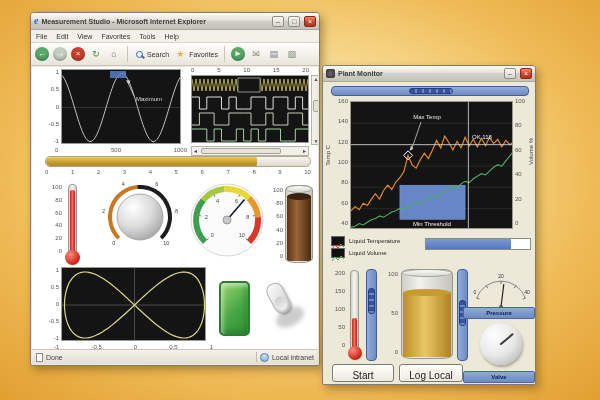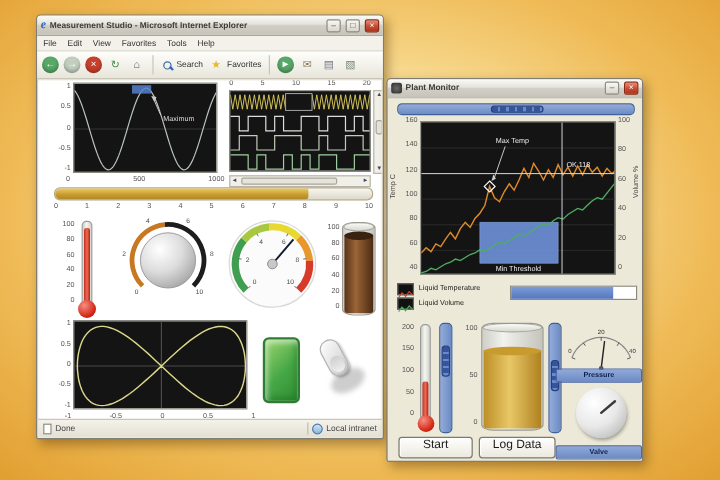--- a/index.html
+++ b/index.html
@@ -35,21 +35,21 @@
   .liquid::before{content:"";position:absolute;left:0;right:0;top:-3px;height:7px;border-radius:50%}
   #tank1-liquid{background:linear-gradient(90deg,#5a3418,#9a6436 40%,#4a2a12)}
   #tank1-liquid::before{background:#3a2210}
   #tank2-liquid{background:linear-gradient(90deg,#bd8f26,#e8c767 45%,#b08220)}
   #tank2-liquid::before{background:#c79b2e}
   .blue-slider{position:absolute;background:linear-gradient(#93abd9,#6d8cc4);border:1px solid #40609c;border-radius:4px}
   .blue-slider.v{background:linear-gradient(90deg,#93abd9,#6d8cc4)}
   .slider-thumb{position:absolute;background:repeating-linear-gradient(90deg,#35549c 0 5px,#6b88c8 5px 7px);border:1px solid #24407e;border-radius:3px}
   .slider-thumb.v{background:repeating-linear-gradient(180deg,#35549c 0 4px,#6b88c8 4px 6px)}
   .caption-bar{position:absolute;background:linear-gradient(#8fa8d8,#6d8cc4);border:1px solid #4a66a8;border-radius:2px;display:flex;align-items:center;justify-content:center;font-size:6px;font-weight:bold;color:#0f2050}
-  .pm-btn{position:absolute;background:linear-gradient(#fefefe,#ece9dd);border:1px solid #7b7a70;border-radius:3px;display:flex;align-items:flex-start;justify-content:center;font-size:10px;color:#1a1a1a;box-shadow:inset 1px 1px 0 #fff}
+  .pm-btn{position:absolute;background:linear-gradient(#fefefe,#ece9dd);border:1px solid #7b7a70;border-radius:3px;display:flex;align-items:flex-end;justify-content:center;font-size:10px;color:#1a1a1a;box-shadow:inset 1px 1px 0 #fff}
   .legend-row{display:flex;align-items:center;gap:4px;height:12px}
   .legend-sw{width:14px;height:10px;background:#111;border:1px solid #666}
   .legend-lab{font-size:6px;color:#222}
   .rot-label{position:absolute;writing-mode:vertical-rl;transform:rotate(180deg);font-size:6px;color:#444}
   .vscroll{position:absolute;width:10px;background:#f0efe8;border:1px solid #b8b5a8;font-size:5px;color:#446;display:flex;flex-direction:column;justify-content:space-between;align-items:center}
   .hscroll{position:absolute;height:10px;background:#f0efe8;border:1px solid #b8b5a8;font-size:5px;color:#446;display:flex;justify-content:space-between;align-items:center;padding:0 1px}
   .scroll-thumb{position:absolute;background:#e6e4da;border:1px solid #a8a59a;border-radius:2px}
   #led{position:absolute;border:2px solid #2f7d33;border-radius:5px;background:linear-gradient(135deg,#9ad66e,#46a746 55%,#2f8f33);box-shadow:inset 2px 3px 4px rgba(255,255,255,.5),inset -2px -3px 5px rgba(0,60,0,.25)}
   #switch-shadow{position:absolute;left:12px;top:26px;width:30px;height:18px;background:rgba(90,90,90,.3);border-radius:50%;filter:blur(2px);transform:rotate(-28deg)}
   #switch-body{position:absolute;left:7px;top:0;width:17px;height:32px;border-radius:8px;transform:rotate(-28deg);background:linear-gradient(145deg,#ffffff,#e2e2e2 55%,#bdbdbd);border:1px solid #b0b0b0;box-shadow:1px 2px 2px rgba(0,0,0,.25)}
@@ -416,17 +416,17 @@
           <line x1="21" y1="21" x2="32.49066664678467" y2="11.358185854701912" stroke="#3a3a3a" stroke-width="2" stroke-linecap="round"></line>
         </svg>
       <div class="caption-bar" style="left:139px;top:288px;width:72px;height:12px">
           <span>Valve</span>
         </div>
 
       <div class="pm-btn" style="left:8px;top:281px;width:62px;height:18px">
           <span>Start</span>
         </div>
       <div class="pm-btn" style="left:75px;top:281px;width:64px;height:18px">
-          <span>Log Data</span>
+          <span>Log Local</span>
         </div>
     </div>
   </div>
 </div>
 
 </body></html>

